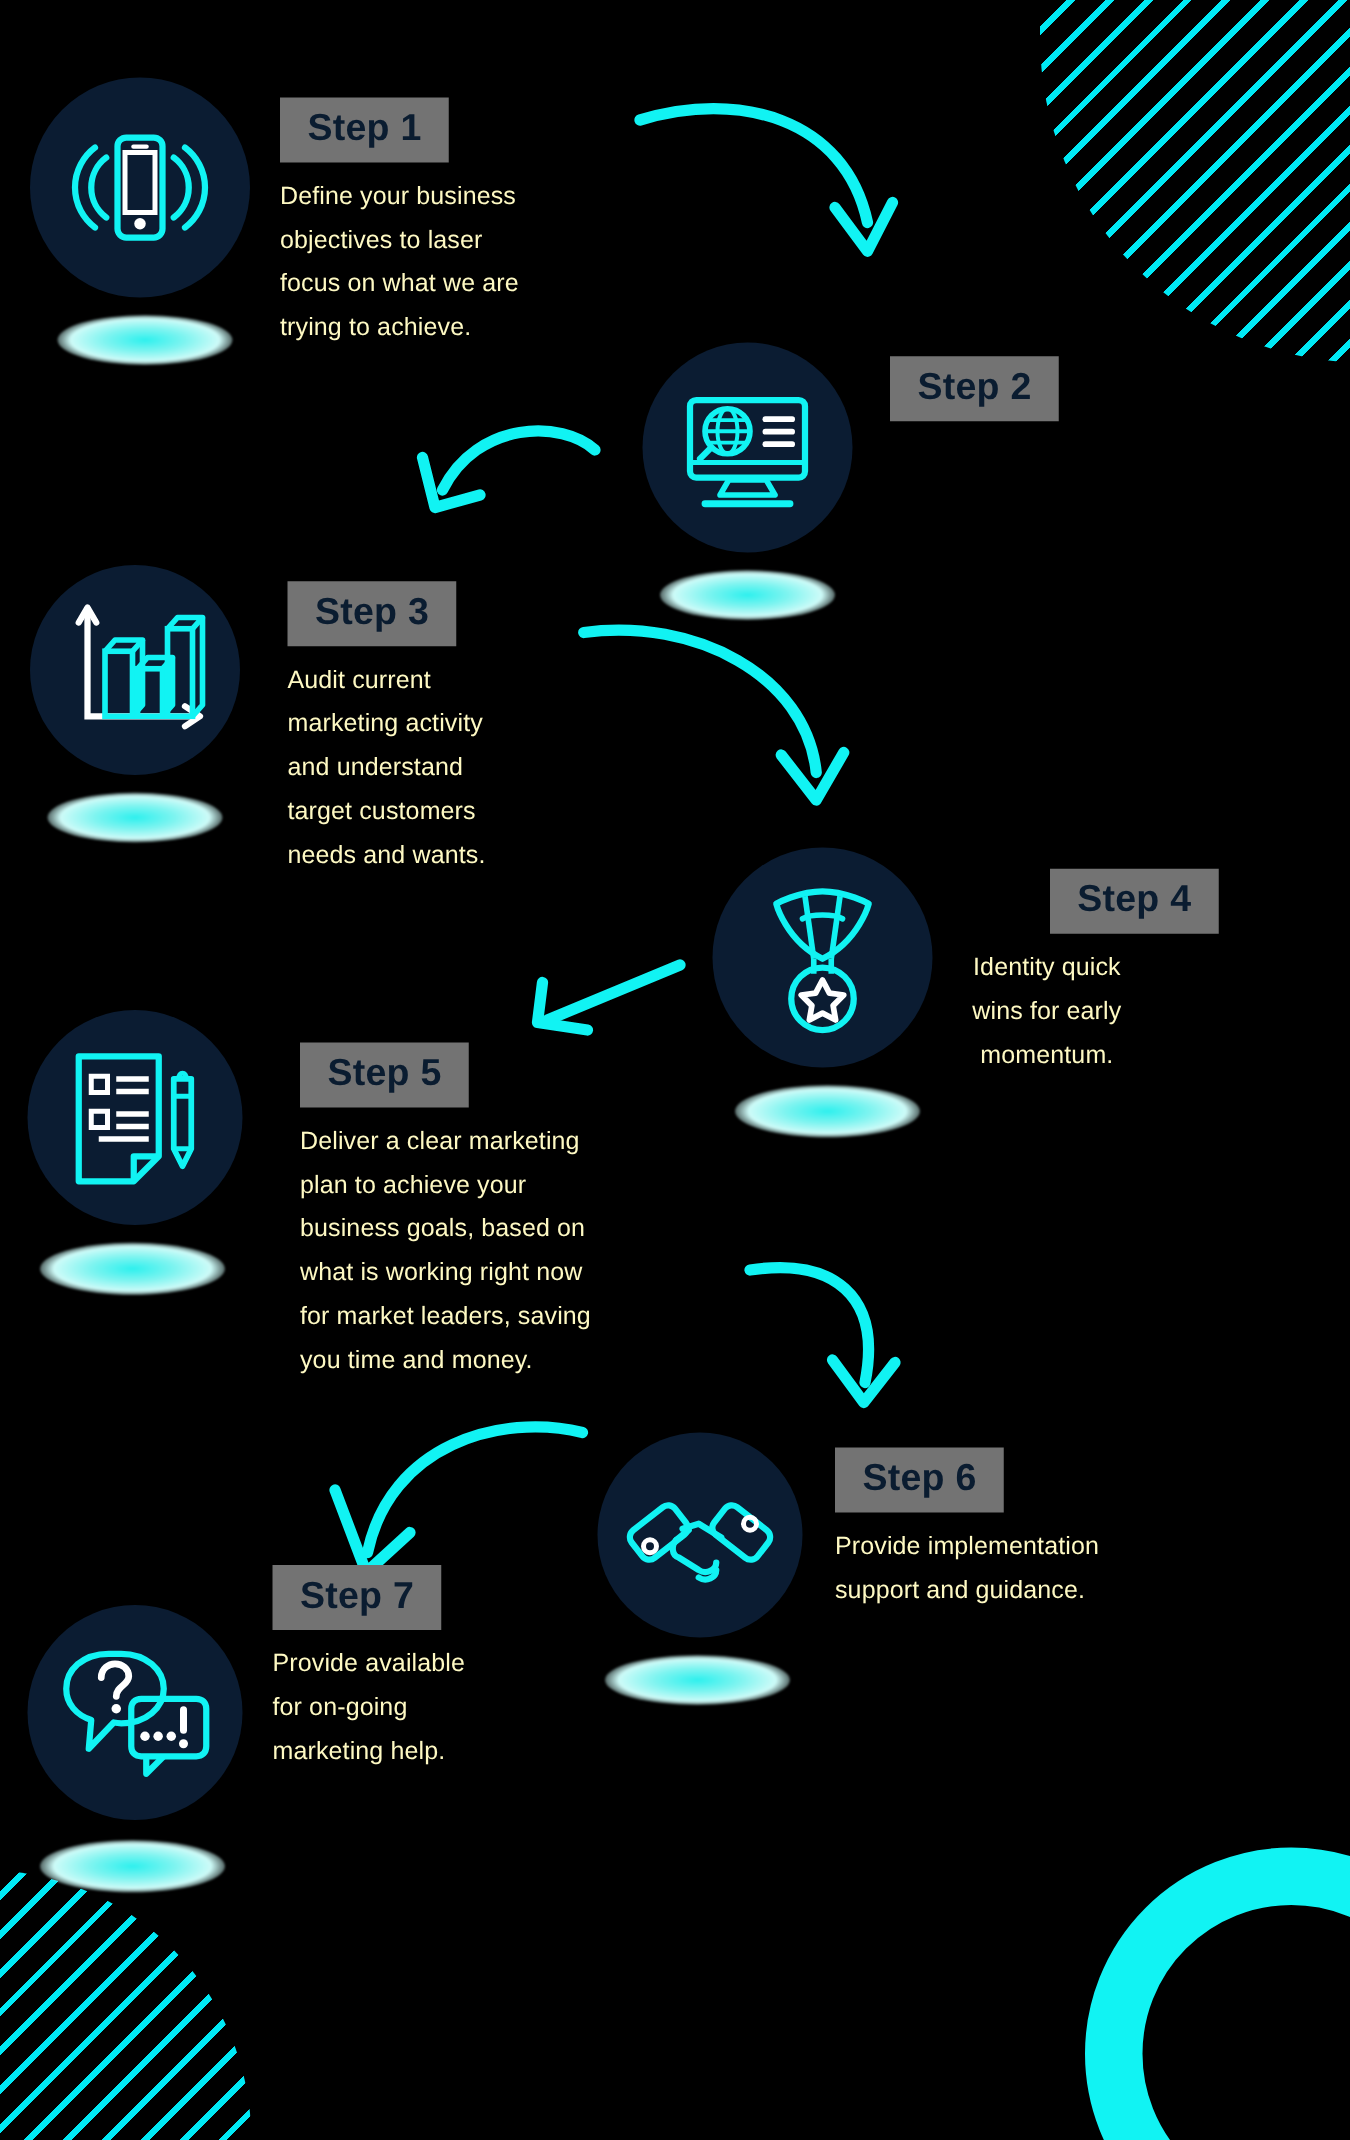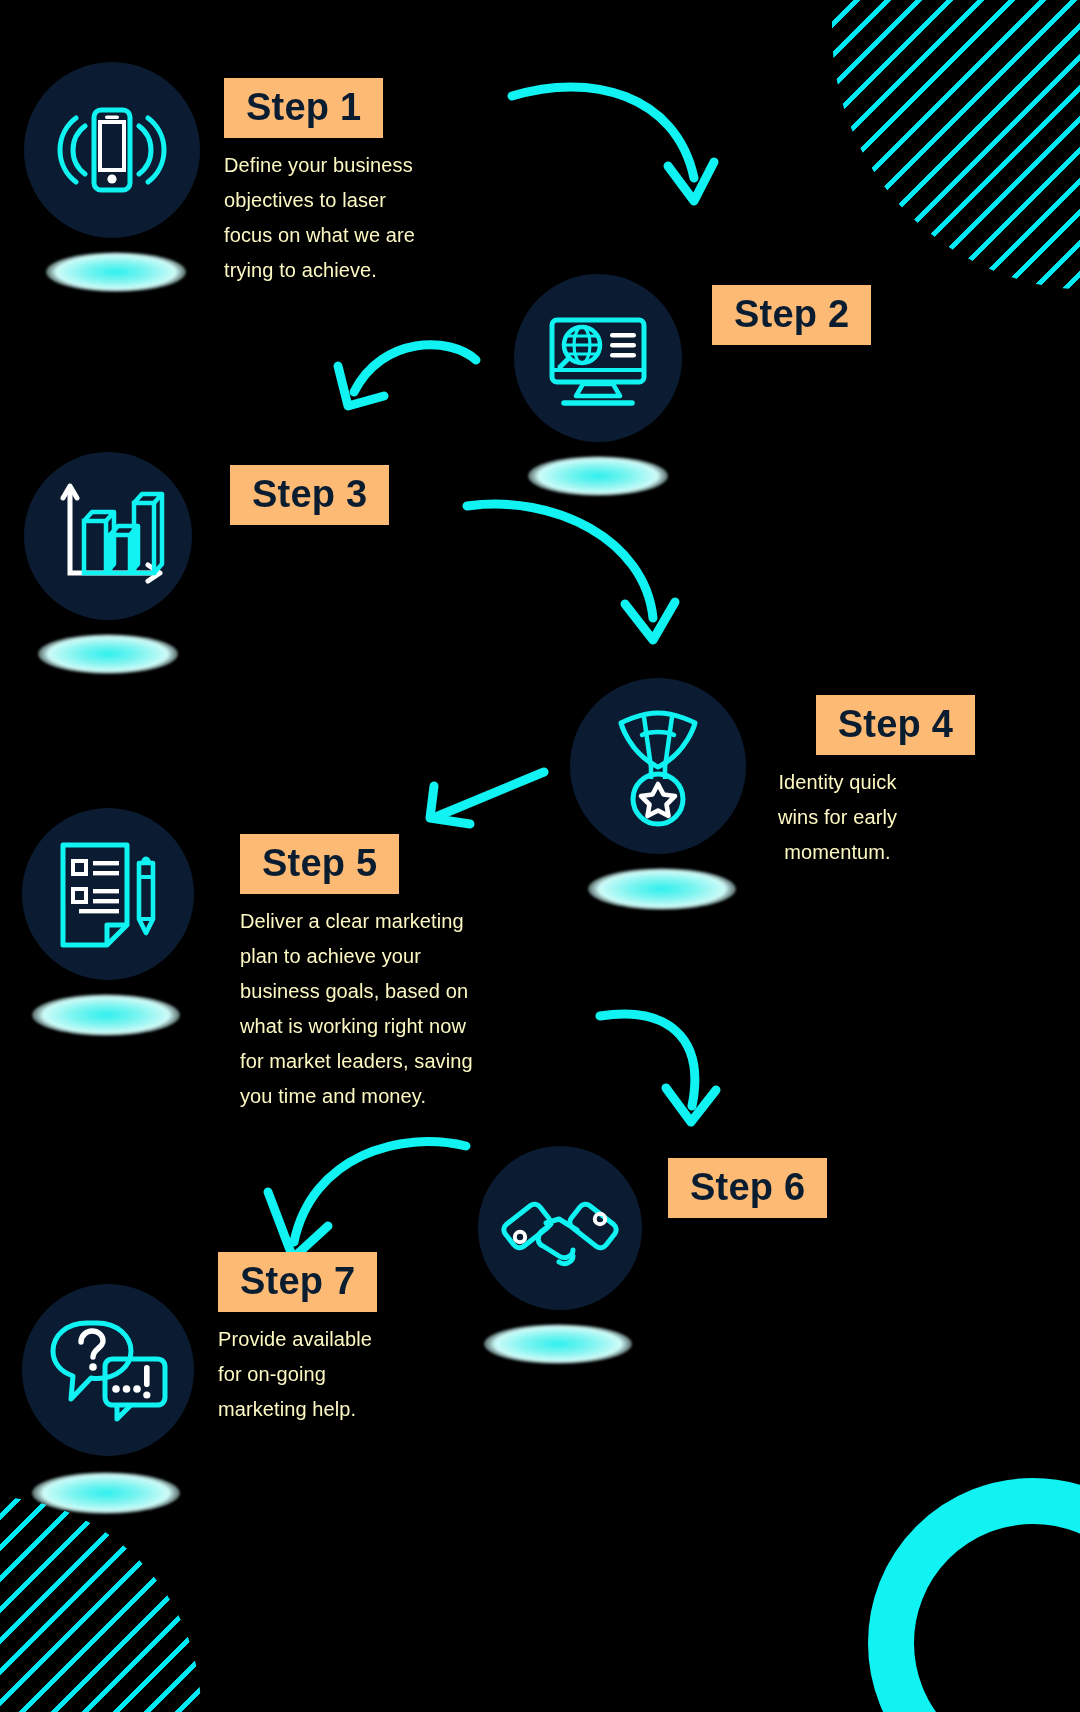--- a/index.html
+++ b/index.html
@@ -55,24 +55,24 @@
     position:absolute;
     border-radius:50%;
     background:radial-gradient(ellipse at center,
         #2ef0ee 0%, #7df4f0 32%, #cdfbf8 60%, rgba(240,255,254,0.0) 78%);
     filter:blur(1px);
   }
 
   .text-col{position:absolute;}
   .step-badge{
     display:inline-block;
-    background:#fdba74;
+    background:#737373;
     color:#0a1c30;
     font-weight:bold;
-    font-size:38px;
+    font-size:30px;
     letter-spacing:0.2px;
     padding:10px 22px 12px 22px;
     line-height:1;
   }
   .step-desc{
     color:#fef9c3;
     font-size:20px;
     line-height:35px;
     margin-top:10px;
     letter-spacing:0.1px;
@@ -171,20 +171,25 @@
           <path d="M90 49 L90 87 L82 96" fill="none" stroke="#11f3f3" stroke-width="4.5" stroke-linejoin="round"></path>
           <rect x="86" y="26" width="20" height="70" fill="none" stroke="#11f3f3" stroke-width="4.5"></rect>
           <path d="M86 26 L94 17 L114 17 L106 26" fill="none" stroke="#11f3f3" stroke-width="4.5" stroke-linejoin="round"></path>
           <path d="M114 17 L114 87 L106 96" fill="none" stroke="#11f3f3" stroke-width="4.5" stroke-linejoin="round"></path>
         </svg>
       </div>
       <div class="icon-shadow" style="left:14px;top:182px;width:140px;height:40px;"></div>
     </div>
     <div class="text-col" style="left:230px;top:465px;width:260px;">
       <div class="step-badge">Step 3</div>
+      <div class="step-desc">Audit current
+marketing activity
+and understand
+target customers
+needs and wants.</div>
     </div>
   </div>
 
   <svg class="arrow" style="left:455px;top:490px;" width="240" height="170" viewBox="0 0 240 170">
     <path d="M12 16 C100 4 190 50 198 128" fill="none" stroke="#11f3f3" stroke-width="9" stroke-linecap="round"></path>
     <path d="M170 114 L198 150 L220 112" fill="none" stroke="#11f3f3" stroke-width="9" stroke-linecap="round" stroke-linejoin="round"></path>
   </svg>
 
   <div class="step">
     <div class="icon-wrap" style="left:570px;top:678px;width:176px;height:176px;">
@@ -262,20 +267,22 @@
           <path d="M45 47 L58 43 L76 54" fill="none" stroke="#11f3f3" stroke-width="5" stroke-linecap="round" stroke-linejoin="round"></path>
           <path d="M40 56 C36 60 36 68 42 70 L58 80 C64 84 72 80 72 74" fill="none" stroke="#11f3f3" stroke-width="5" stroke-linecap="round" stroke-linejoin="round"></path>
           <path d="M50 48 L40 56" fill="none" stroke="#11f3f3" stroke-width="5" stroke-linecap="round"></path>
           <path d="M58 86 C64 90 72 86 72 80" fill="none" stroke="#11f3f3" stroke-width="5" stroke-linecap="round"></path>
         </svg>
       </div>
       <div class="icon-shadow" style="left:6px;top:178px;width:148px;height:40px;"></div>
     </div>
     <div class="text-col" style="left:668px;top:1158px;width:320px;">
       <div class="step-badge">Step 6</div>
+      <div class="step-desc">Provide implementation
+support and guidance.</div>
     </div>
   </div>
 
   <svg class="arrow" style="left:250px;top:1130px;" width="230" height="150" viewBox="0 0 230 150">
     <path d="M216 16 C150 0 62 26 44 112" fill="none" stroke="#11f3f3" stroke-width="9" stroke-linecap="round"></path>
     <path d="M18 62 L43 128 L78 96" fill="none" stroke="#11f3f3" stroke-width="9" stroke-linecap="round" stroke-linejoin="round"></path>
   </svg>
 
   <div class="step">
     <div class="icon-wrap" style="left:22px;top:1284px;width:172px;height:172px;">

